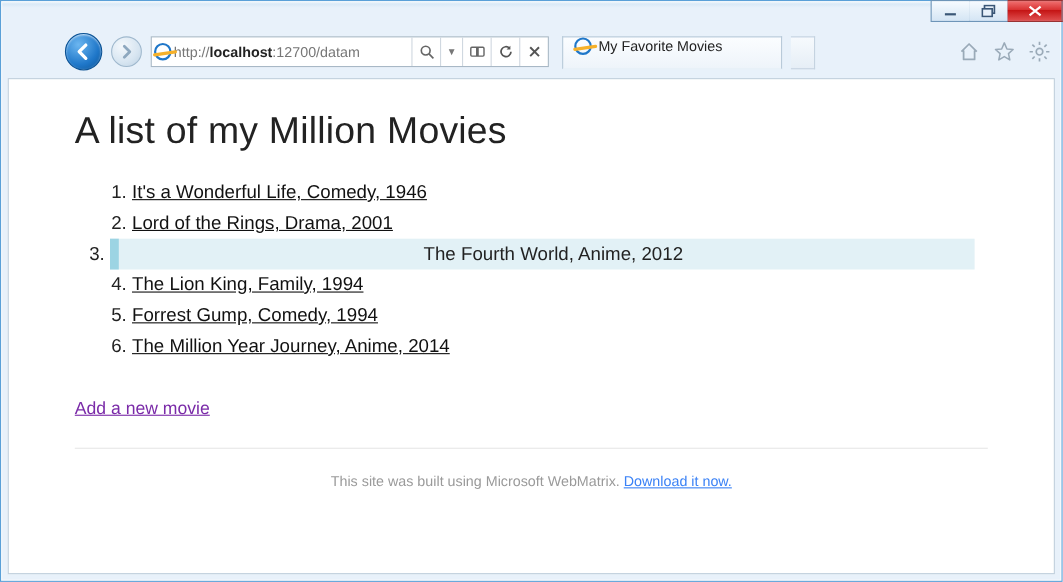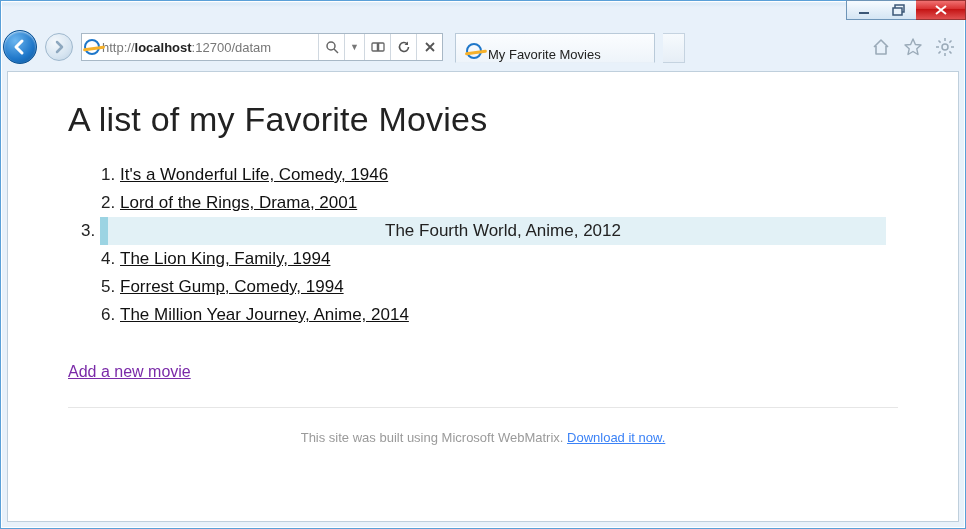--- a/index.html
+++ b/index.html
@@ -52,22 +52,23 @@
     text-shadow: 0 0 2px #500;
     border-top-right-radius: 0;
   }
   .winbtn svg { display:block; }
 
   
   .navrow {
     display: flex;
     align-items: center;
     height: 36px;
-    padding: 0 8px 0 2px;
+    padding: 0 8px 0 22px;
     gap: 8px;
+    margin-left: 36px;
   }
 
   .navbtn-back, .navbtn-fwd {
     width: 34px; height: 34px;
     border-radius: 50%;
     display: flex; align-items:center; justify-content:center;
     color: #fff;
     font-size: 20px;
   }
   .navbtn-back {
@@ -103,21 +104,21 @@
   }
   .addr-btn.drop { width:20px; font-size:9px; color:#777; }
   .addr-btn svg { display:block; }
 
   .tab {
     height:30px;
     min-width:200px;
     background:linear-gradient(#fbfdff,#eef4fa);
     border:1px solid #b9cad9;
     border-bottom:1px solid #e8f0f8;
-    display:flex; align-items:flex-end;
+    display:flex; align-items:flex-start;
     padding:0 10px;
     gap:6px;
     font-size:13px;
     color:#222;
     margin-left:4px;
     margin-top:2px;
   }
   .newtab {
     width:22px; height:30px;
     border:1px solid #c5d3e0;
@@ -311,21 +312,21 @@
             <line x1="14.4" y1="14.4" x2="16.5" y2="16.5"></line>
             <line x1="3.5" y1="16.5" x2="5.6" y2="14.4"></line>
             <line x1="14.4" y1="5.6" x2="16.5" y2="3.5"></line>
           </g>
         </svg>
     </div>
   </div>
 
   <div class="content-frame">
     <div class="page">
-      <h1>A list of my Favorite Movies</h1>
+      <h1>A list of my Million Movies</h1>
 
       <ol class="movies">
           <li><a href="#">It's a Wonderful Life, Comedy, 1946</a></li>
           <li><a href="#">Lord of the Rings, Drama, 2001</a></li>
           <li class="highlight"><span>The Fourth World, Anime, 2012</span></li>
           <li><a href="#">The Lion King, Family, 1994</a></li>
           <li><a href="#">Forrest Gump, Comedy, 1994</a></li>
           <li><a href="#">The Million Year Journey, Anime, 2014</a></li>
         </ol>
 

